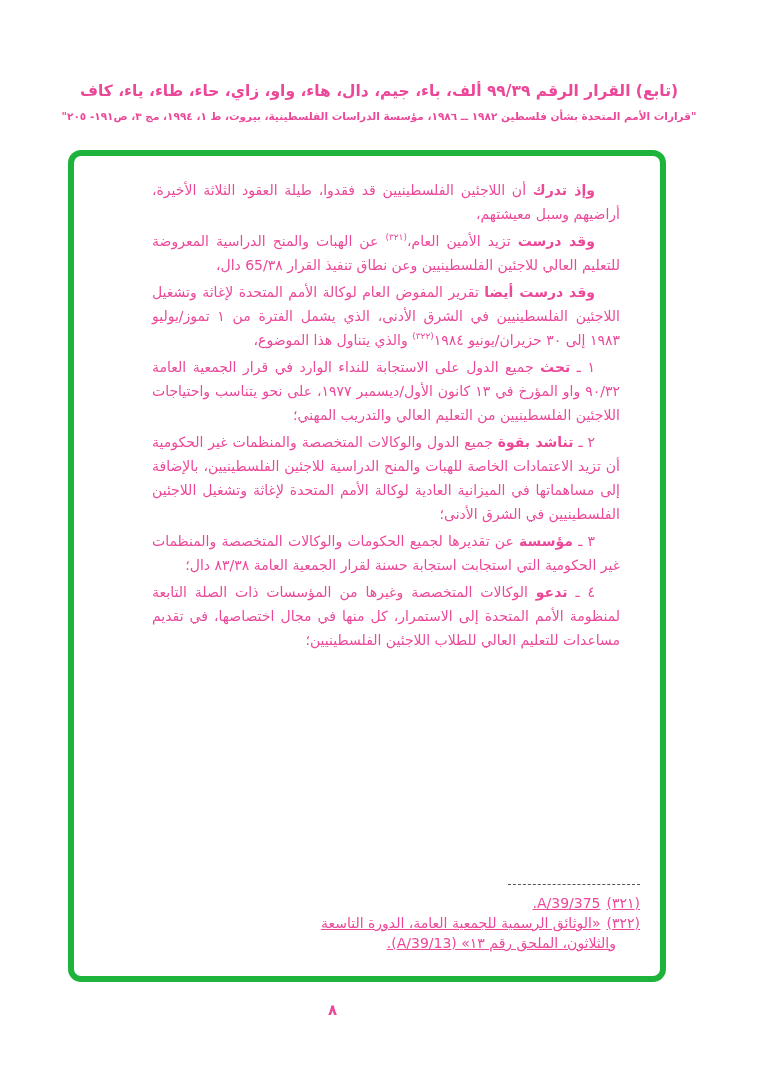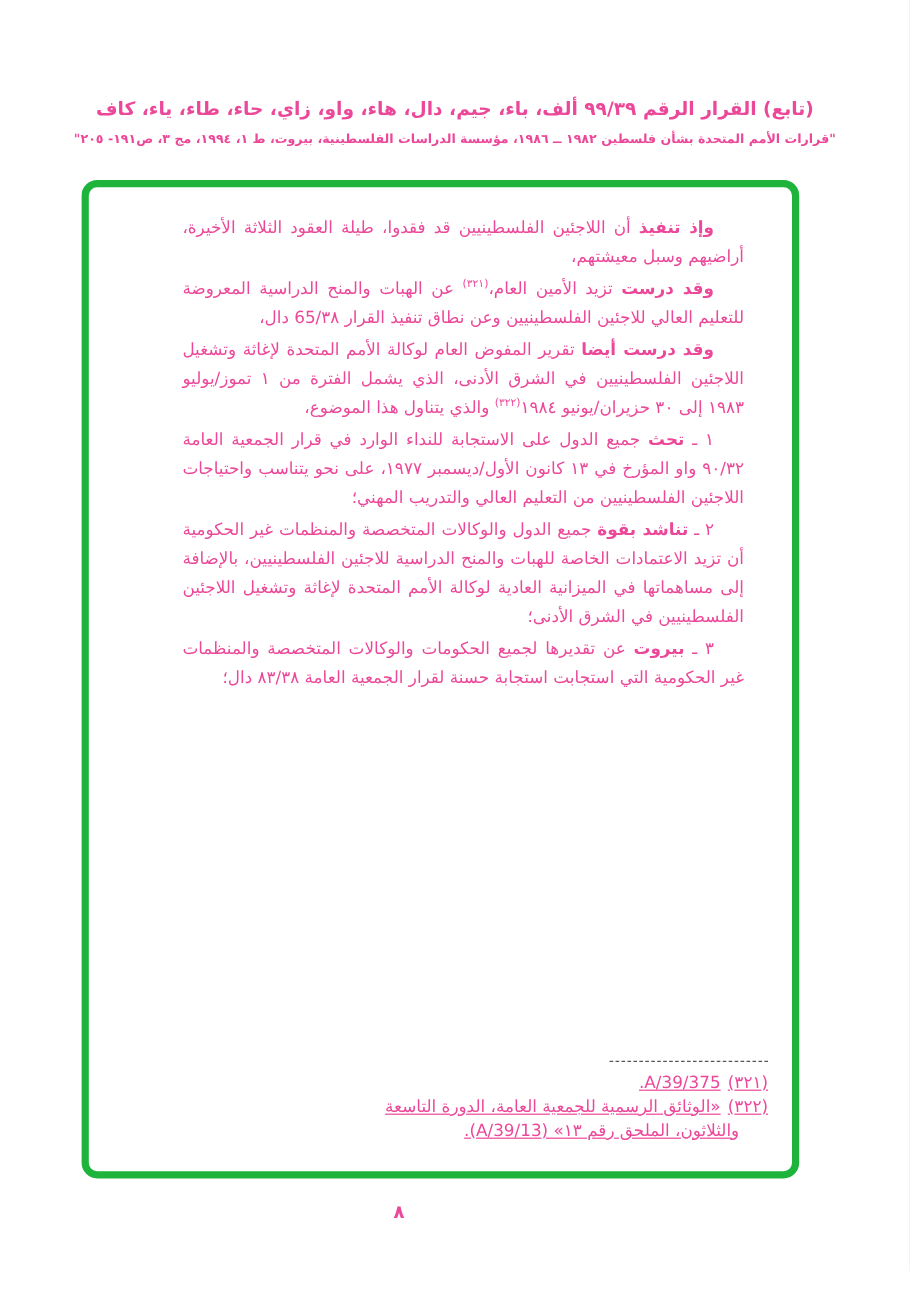--- a/index.html
+++ b/index.html
@@ -102,32 +102,33 @@
 
   <div class="doc-header">
     <div class="h1">(تابع) القرار الرقم ٩٩/٣٩ ألف، باء، جيم، دال، هاء، واو، زاي، حاء، طاء، ياء، كاف</div>
     <div class="h2">"قرارات الأمم المتحدة بشأن فلسطين ١٩٨٢ ــ ١٩٨٦، مؤسسة الدراسات الفلسطينية، بيروت، ط ١، ١٩٩٤، مج ٣، ص١٩١- ٢٠٥"</div>
   </div>
 
   <div class="green-box" style="border-color: rgb(30, 180, 60);">
 
     <div class="text-col">
 
-      <p class="para"><b>وإذ تنفيذ</b> <span>أن اللاجئين الفلسطينيين قد فقدوا، طيلة العقود الثلاثة الأخيرة، أراضيهم وسبل معيشتهم،</span></p>
+      <p class="para"><b>وإذ تدرك</b> <span>أن اللاجئين الفلسطينيين قد فقدوا، طيلة العقود الثلاثة الأخيرة، أراضيهم وسبل معيشتهم،</span></p>
 
       <p class="para"><b>وقد درست</b> <span>تزيد الأمين العام،</span><sup class="fnref">(٣٢١)</sup> <span>عن الهبات والمنح الدراسية المعروضة للتعليم العالي للاجئين الفلسطينيين وعن نطاق تنفيذ القرار 65/٣٨ دال،</span></p>
 
       <p class="para"><b>وقد درست أيضا</b> <span>تقرير المفوض العام لوكالة الأمم المتحدة لإغاثة وتشغيل اللاجئين الفلسطينيين في الشرق الأدنى، الذي يشمل الفترة من ١ تموز/يوليو ١٩٨٣ إلى ٣٠ حزيران/يونيو ١٩٨٤</span><sup class="fnref">(٣٢٢)</sup> <span>والذي يتناول هذا الموضوع،</span></p>
 
       <p class="para"><span>١ ـ</span> <b>تحث</b> <span>جميع الدول على الاستجابة للنداء الوارد في قرار الجمعية العامة ٩٠/٣٢ واو المؤرخ في ١٣ كانون الأول/ديسمبر ١٩٧٧، على نحو يتناسب واحتياجات اللاجئين الفلسطينيين من التعليم العالي والتدريب المهني؛</span></p>
 
       <p class="para"><span>٢ ـ</span> <b>تناشد بقوة</b> <span>جميع الدول والوكالات المتخصصة والمنظمات غير الحكومية أن تزيد الاعتمادات الخاصة للهبات والمنح الدراسية للاجئين الفلسطينيين، بالإضافة إلى مساهماتها في الميزانية العادية لوكالة الأمم المتحدة لإغاثة وتشغيل اللاجئين الفلسطينيين في الشرق الأدنى؛</span></p>
 
-      <p class="para"><span>٣ ـ</span> <b>بيروت</b> <span>عن تقديرها لجميع الحكومات والوكالات المتخصصة والمنظمات غير الحكومية التي استجابت استجابة حسنة لقرار الجمعية العامة ٨٣/٣٨ دال؛</span></p>
+      <p class="para"><span>٣ ـ</span> <b>مؤسسة</b> <span>عن تقديرها لجميع الحكومات والوكالات المتخصصة والمنظمات غير الحكومية التي استجابت استجابة حسنة لقرار الجمعية العامة ٨٣/٣٨ دال؛</span></p>
 
+      <p class="para"><span>٤ ـ</span> <b>تدعو</b> <span>الوكالات المتخصصة وغيرها من المؤسسات ذات الصلة التابعة لمنظومة الأمم المتحدة إلى الاستمرار، كل منها في مجال اختصاصها، في تقديم مساعدات للتعليم العالي للطلاب اللاجئين الفلسطينيين؛</span></p>
 
 
     </div>
 
     <div class="footnotes">
       <div class="fn-sep"></div>
       <p class="fn"><span class="marker">(٣٢١)</span><span>A/39/375.</span></p>
       <p class="fn hang"><span class="marker">(٣٢٢)</span><span>«الوثائق الرسمية للجمعية العامة، الدورة التاسعة والثلاثون، الملحق رقم ١٣» (A/39/13).</span></p>
     </div>
 

